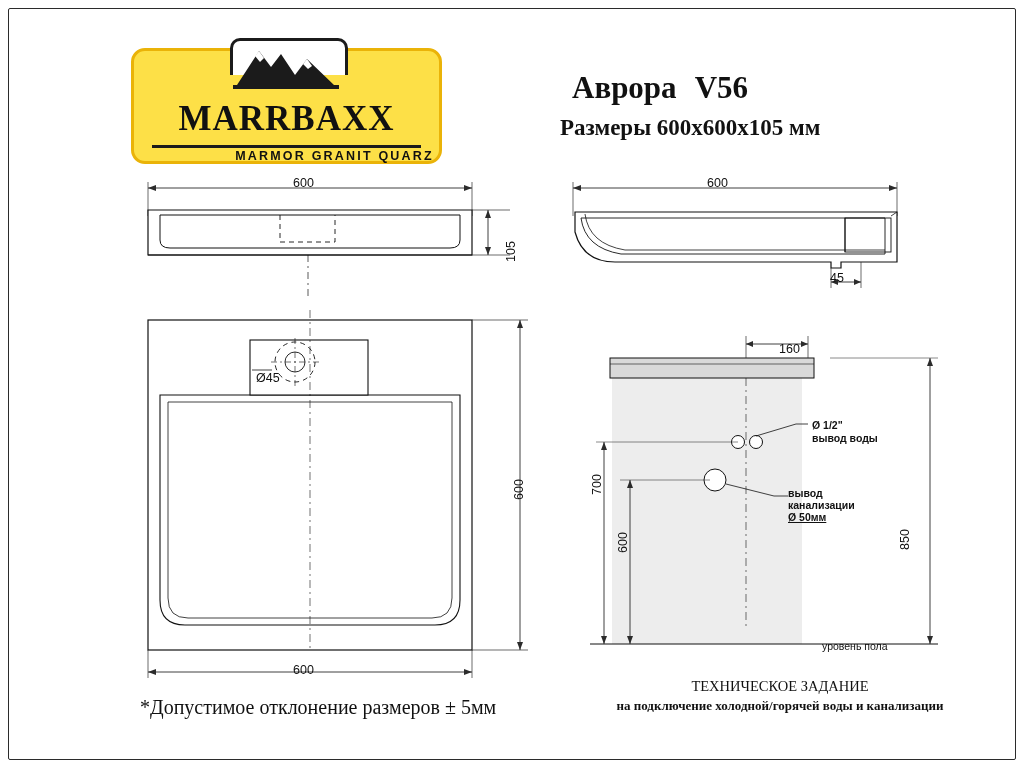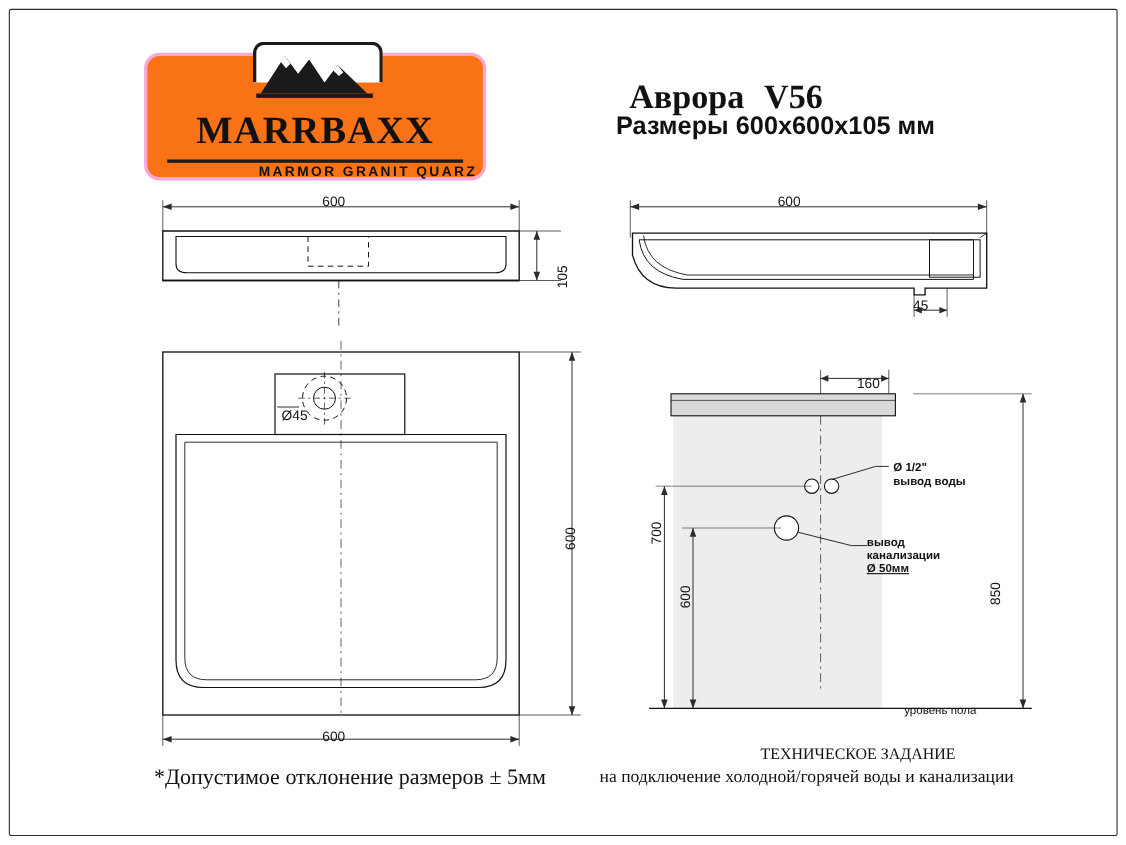--- a/index.html
+++ b/index.html
@@ -2,40 +2,40 @@
 <html><head>
 <meta charset="utf-8">
 <style>
   html,body{margin:0;padding:0;background:#ffffff;}
   body{width:1024px;height:768px;font-family:"Liberation Serif",serif;color:#111;overflow:hidden;}
   #sheet{position:relative;width:1024px;height:768px;}
   .frame{position:absolute;left:8px;top:8px;width:1006px;height:750px;border:1px solid #2b2b2b;border-radius:2px;}
   .abs{position:absolute;}
 
   
-  .logo{position:absolute;left:131px;top:48px;width:305px;height:110px;border:3px solid #f9a8d4;border-radius:14px;background:#f97316;}
+  .logo{position:absolute;left:131px;top:48px;width:305px;height:110px;border:3px solid #eab308;border-radius:14px;background:#fde047;}
   .logo-word{position:absolute;left:0;top:48px;width:305px;text-align:center;font-family:"Liberation Serif",serif;font-weight:bold;font-size:35px;letter-spacing:1px;color:#111;}
   .logo-rule{position:absolute;left:18px;top:94px;width:269px;height:3px;background:#1b1b1b;}
   .logo-sub{position:absolute;left:0;top:98px;width:305px;text-align:center;font-family:"Liberation Sans",sans-serif;font-weight:bold;font-size:12.5px;letter-spacing:2.2px;color:#111;padding-left:48px;}
   .logo-notch{position:absolute;left:96px;top:-13px;width:112px;height:34px;background:#fff;border:3px solid #1b1b1b;border-bottom:none;border-radius:10px 10px 0 0;}
   .mountains{position:absolute;left:99px;top:-10px;width:106px;height:58px;}
 
   
   .title1{position:absolute;left:560px;top:70px;width:400px;font-size:31px;font-family:"Liberation Serif",serif;}
   .title1 .mdl{font-weight:bold;margin-left:12px;}
   .title1 .code{font-weight:bold;margin-left:18px;}
-  .title2{position:absolute;left:560px;top:101px;width:400px;font-size:23px;font-weight:bold;font-family:Liberation Sans, sans-serif;}
+  .title2{position:absolute;left:560px;top:115px;width:400px;font-size:23px;font-weight:bold;font-family:Liberation Serif, serif;}
 
   
   .dimtxt{position:absolute;font-family:"Liberation Sans",sans-serif;font-size:12.5px;color:#111;white-space:nowrap;}
   .dimtxt.v{transform:rotate(-90deg);transform-origin:left top;}
   .smallnote{position:absolute;font-family:"Liberation Sans",sans-serif;font-size:10.5px;color:#111;line-height:12px;white-space:nowrap;}
   .footer1{position:absolute;left:140px;top:696px;font-size:20px;font-family:"Liberation Serif",serif;}
   .footer2{position:absolute;left:580px;top:678px;width:400px;text-align:center;font-size:14.5px;font-family:"Liberation Serif",serif;}
-  .footer3{position:absolute;left:545px;top:698px;width:470px;text-align:left;font-size:16px;font-family:"Liberation Serif",serif;}
+  .footer3{position:absolute;left:545px;top:698px;width:470px;text-align:center;font-size:13px;font-family:"Liberation Serif",serif;font-weight:bold;}
   svg{overflow:visible;}
 </style>
 </head>
 <body>
 
 <div id="sheet">
   <div class="frame"></div>
 
   <div class="logo">
     <div class="logo-notch"></div>

